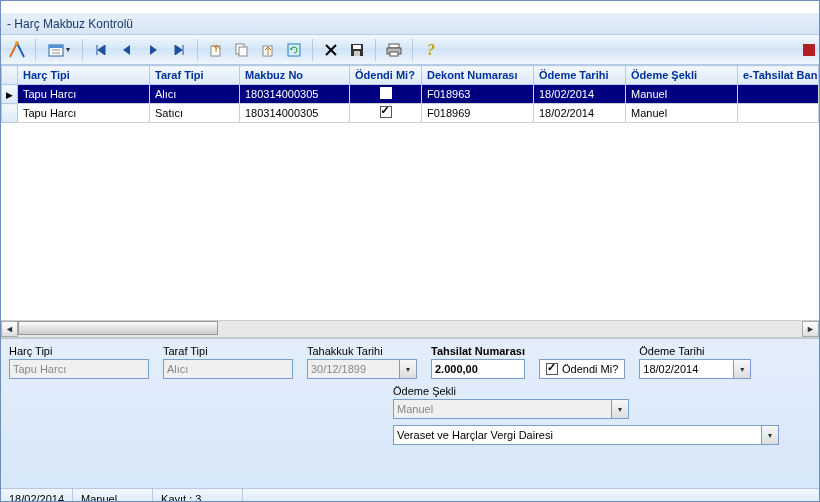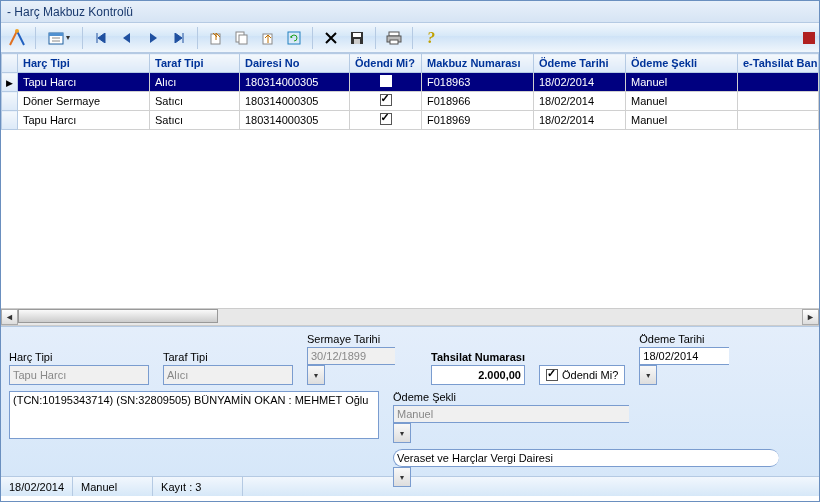--- a/index.html
+++ b/index.html
@@ -16,20 +16,21 @@
   }
   .titlebar {
     height: 22px;
     background: linear-gradient(to bottom, #e8f0fa, #d6e4f4);
     border-bottom: 1px solid #b5cae3;
     display: flex;
     align-items: center;
     padding: 0 6px;
     color: #1a3a6e;
     font-size: 12px;
+    margin-top: 12px;
   }
   .toolbar {
     height: 30px;
     background: linear-gradient(to bottom, #f2f7fd, #d6e8f8 45%, #cfe3f7 46%, #f0f6fc);
     border-bottom: 1px solid #b5cae3;
     display: flex;
     align-items: center;
     padding: 0 4px;
     gap: 2px;
   }
@@ -140,36 +141,35 @@
     padding:2px 3px;
     background:#fff;
     height:20px;
   }
   input.tb[disabled], select.tb[disabled] {
     background:#f0f0f0;color:#888;
   }
   textarea.tb { height:48px; resize:none; }
   .combo {
     display:flex;
-    flex-direction:column;
   }
   .combo input { flex:1; border-right:none;}
   .combo .btn, .dropbtn {
     width:18px;height:20px;
     background:linear-gradient(#f8f8f8,#ddd);
     border:1px solid #7a9ccf;
     display:flex;align-items:center;justify-content:center;
     font-size:8px;color:#333;cursor:pointer;
   }
   .chk-inline {
     display:flex;align-items:center;gap:4px;
     border:1px solid #7a9ccf;background:#fff;
     height:20px;padding:0 6px;
   }
-  .right-align { text-align:right; }
+  .right-align { text-align:left; }
   .statusbar {
     height:20px;
     background:linear-gradient(to bottom,#f2f7fd,#d6e8f8);
     border-top:1px solid #b5cae3;
     display:flex;align-items:center;
     font-size:11px;
   }
   .statusbar .cell {
     padding:0 8px;height:100%;display:flex;align-items:center;
     border-right:1px solid #b5cae3;
@@ -289,53 +289,42 @@
         <col style="width:112px">
         <col style="width:92px">
         <col style="width:112px">
         <col>
     </colgroup>
     <thead>
       <tr>
         <th class="rowhead"></th>
         <th>Harç Tipi</th>
         <th>Taraf Tipi</th>
-        <th>Dairesi No</th>
+        <th>Makbuz No</th>
         <th>Ödendi Mi?</th>
-        <th>Makbuz Numarası</th>
+        <th>Dekont Numarası</th>
         <th>Ödeme Tarihi</th>
         <th>Ödeme Şekli</th>
         <th>e-Tahsilat Bankası</th>
       </tr>
     </thead>
     <tbody id="grid-body">
         <tr class="sel">
           <td class="rowhead"><span style="font-size:9px;color:#000">▶</span></td>
           <td>Tapu Harcı</td>
           <td>Alıcı</td>
           <td>180314000305</td>
           <td class="chkcell"><span class="chkbox checked"></span></td>
           <td>F018963</td>
           <td>18/02/2014</td>
           <td>Manuel</td>
           <td></td>
         </tr>
         <tr>
           <td class="rowhead"></td>
-          <td>Döner Sermaye</td>
-          <td>Satıcı</td>
-          <td>180314000305</td>
-          <td class="chkcell"><span class="chkbox checked"></span></td>
-          <td>F018966</td>
-          <td>18/02/2014</td>
-          <td>Manuel</td>
-          <td></td>
-        </tr>
-        <tr>
-          <td class="rowhead"></td>
           <td>Tapu Harcı</td>
           <td>Satıcı</td>
           <td>180314000305</td>
           <td class="chkcell"><span class="chkbox checked"></span></td>
           <td>F018969</td>
           <td>18/02/2014</td>
           <td>Manuel</td>
           <td></td>
         </tr>
       </tbody>
@@ -354,21 +343,21 @@
   <div class="drow">
     <div class="fld" style="width:140px">
       <label>Harç Tipi</label>
       <input class="tb" disabled="" value="Tapu Harcı" style="">
     </div>
     <div class="fld" style="width:130px">
       <label>Taraf Tipi</label>
       <input class="tb" disabled="" value="Alıcı" style="">
     </div>
     <div class="fld" style="width:110px">
-      <label>Sermaye Tarihi</label>
+      <label>Tahakkuk Tarihi</label>
       <div class="combo">
         <input class="tb" disabled="" style="width: 88px;" value="30/12/1899">
         <div class="dropbtn">▾</div>
       </div>
     </div>
     <div class="fld" style="width:94px">
       <label class="bold">Tahsilat Numarası</label>
       <input class="tb right-align" style="font-weight: bold;" value="2.000,00">
     </div>
     <div class="fld">
@@ -382,35 +371,34 @@
       <label>Ödeme Tarihi</label>
       <div class="combo">
         <input class="tb" style="width: 90px;" value="18/02/2014">
         <div class="dropbtn">▾</div>
       </div>
     </div>
   </div>
 
   <div class="drow" style="align-items:flex-start">
     <div class="fld" style="width:370px">
-      <textarea class="tb" style="">(TCN:10195343714) (SN:32809505) BÜNYAMİN OKAN : MEHMET Oğlu</textarea>
     </div>
     <div class="fld" style="flex:1">
       <div class="drow" style="margin-bottom:6px">
         <div class="fld" style="width:236px">
           <label>Ödeme Şekli</label>
           <div class="combo">
             <input class="tb" disabled="" style="flex: 1 1 0%;" value="Manuel">
             <div class="dropbtn">▾</div>
           </div>
         </div>
       </div>
       <div class="fld" style="width:386px">
         <div class="combo">
-          <input class="tb" style="flex: 1 1 0%; border-radius: 9px;" value="Veraset ve Harçlar Vergi Dairesi">
+          <input class="tb" style="flex: 1 1 0%;" value="Veraset ve Harçlar Vergi Dairesi">
           <div class="dropbtn">▾</div>
         </div>
       </div>
     </div>
   </div>
 </div>
 
 <div class="statusbar">
   <div class="cell">18/02/2014</div>
   <div class="cell" style="width:80px">Manuel</div>

